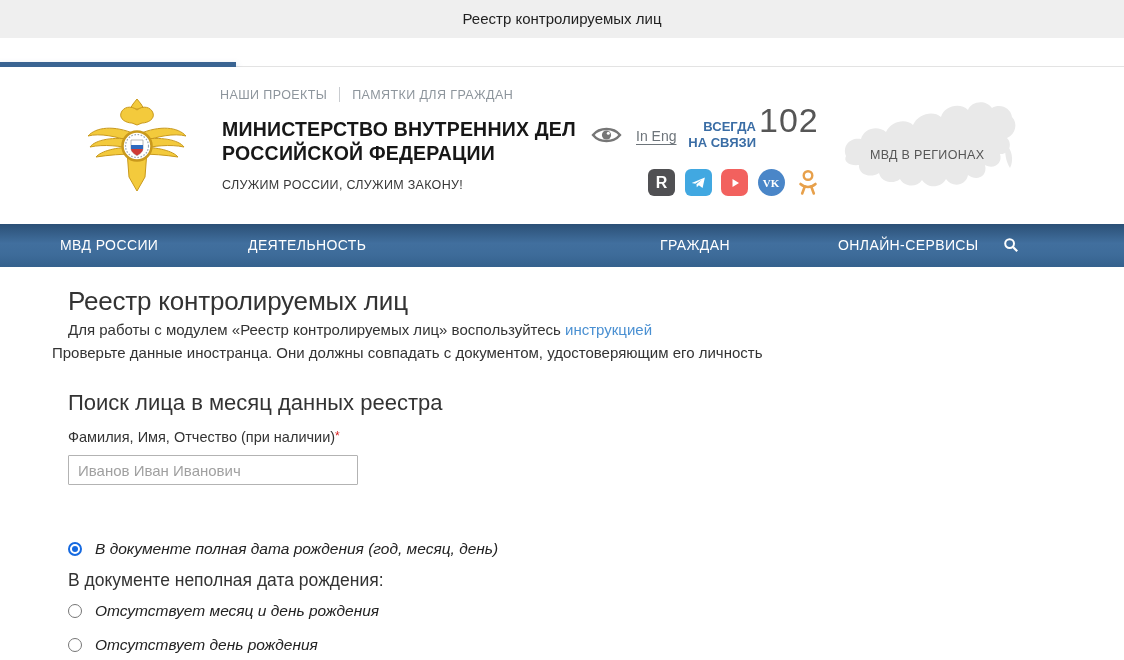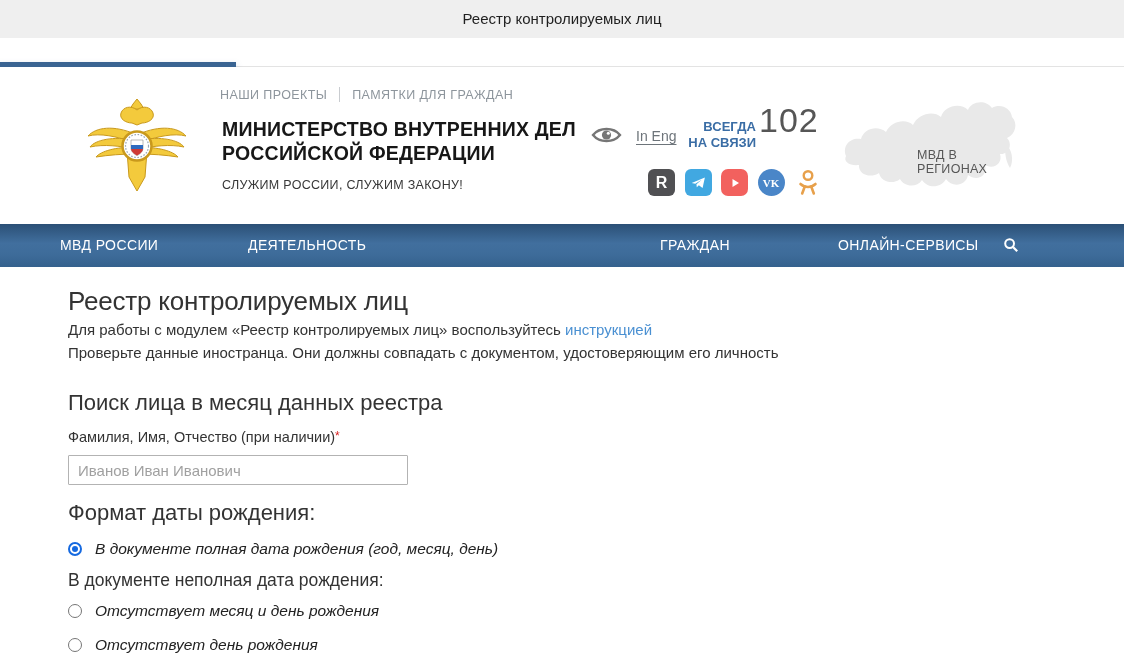--- a/index.html
+++ b/index.html
@@ -36,39 +36,39 @@
   .socials { position:absolute; left:648px; top:102px; display:flex; gap:9.5px; }
   .soc { width:27px; height:27px; display:flex; align-items:center; justify-content:center;
     cursor:pointer; flex:0 0 auto; }
   .soc-rutube { background:#505053; border-radius:6px; color:#fff; font-weight:bold; font-size:16px; }
   .soc-telegram { background:#41a8e1; border-radius:6px; }
   .soc-youtube { background:#f2615e; border-radius:7px; }
   .soc-vk { background:#4a86c8; border-radius:50%; color:#fff; font-weight:bold; font-size:11px;font-family:Liberation Serif, serif; }
   .soc-ok { background:transparent; }
 
   .region-map { position:absolute; left:840px; top:25px; width:178px; height:116px; cursor:pointer; }
-  .region-label { position:absolute; left:30px; top:56px; font-size:12.5px; color:#565656; letter-spacing:.3px;margin-left:47px; }
+  .region-label { position:absolute; left:30px; top:56px; font-size:12.5px; color:#565656; letter-spacing:.3px; }
 
   
   .nav { position:absolute; left:0; top:224px; width:1124px; height:43px;
     background:linear-gradient(180deg,#2b5076 0%, #416f9e 45%, #3e6c9a 70%, #35618d 100%); }
   .nav-item { position:absolute; top:0; line-height:43px; color:#fff; font-size:14px;
     letter-spacing:.4px; cursor:pointer; white-space:nowrap; }
   .nav-search { position:absolute; left:1003px; top:13px; cursor:pointer; }
 
   
   .h1 { position:absolute; left:68px; top:286px; font-size:26px; font-weight:400; color:#333; letter-spacing:-.2px; }
   .intro1 { position:absolute; left:68px; top:321px; font-size:15px; color:#333; }
   .intro-link { color:#4a90d2; cursor:pointer; }
-  .intro2 { position:absolute; left:68px; top:344px; font-size:15px; color:#333; }
+  .intro2 { position:absolute; left:52px; top:344px; font-size:15px; color:#333; }
 
   .h2-search { position:absolute; left:68px; top:390px; font-size:22px; font-weight:400; color:#333; }
   .fio-label { position:absolute; left:68px; top:429px; font-size:14.5px; color:#333; }
   .req { color:#d81f1f; font-size:12px; vertical-align:top; }
-  .fio-input { position:absolute; left:68px; top:455px; width:340px; height:30px;
+  .fio-input { position:absolute; left:68px; top:455px; width:290px; height:30px;
     border:1px solid #b3b3b3; border-radius:1px; padding:0 9px; font-size:15px;
     font-family:"Liberation Sans", sans-serif; color:#333; outline:none; }
   .fio-input::placeholder { color:#a0a0a0; }
 
   .h2-dob { position:absolute; left:68px; top:500px; font-size:22px; font-weight:400; color:#333; }
   .radio-row { position:absolute; left:68px; display:flex; align-items:center; gap:13px; }
   .radio-row .rlabel { font-size:15.5px; font-style:italic; color:#222; cursor:pointer; }
   .radio { width:14px; height:14px; border-radius:50%; border:1px solid #767676;
     background:#fff; cursor:pointer; flex:0 0 auto; position:relative; }
   .radio.checked { border:2px solid #1569e0; }
@@ -189,21 +189,20 @@
   </div>
   <div class="intro2">Проверьте данные иностранца. Они должны совпадать с документом, удостоверяющим его личность</div>
 
   <div class="h2-search">Поиск лица в месяц данных реестра</div>
 
   <div class="fio-label">
     <span>Фамилия, Имя, Отчество (при наличии)</span><span class="req">*</span>
   </div>
   <input class="fio-input" type="text" placeholder="Иванов Иван Иванович" style="">
 
-  <div class="h2-dob">Формат даты рождения:</div>
 
   <div class="radio-row" style="top:540px">
     <span class="radio checked"></span>
     <span class="rlabel">В документе полная дата рождения (год, месяц, день)</span>
   </div>
 
   <div class="partial-title">В документе неполная дата рождения:</div>
 
   <div class="radio-row" style="top:602px">
     <span class="radio"></span>

